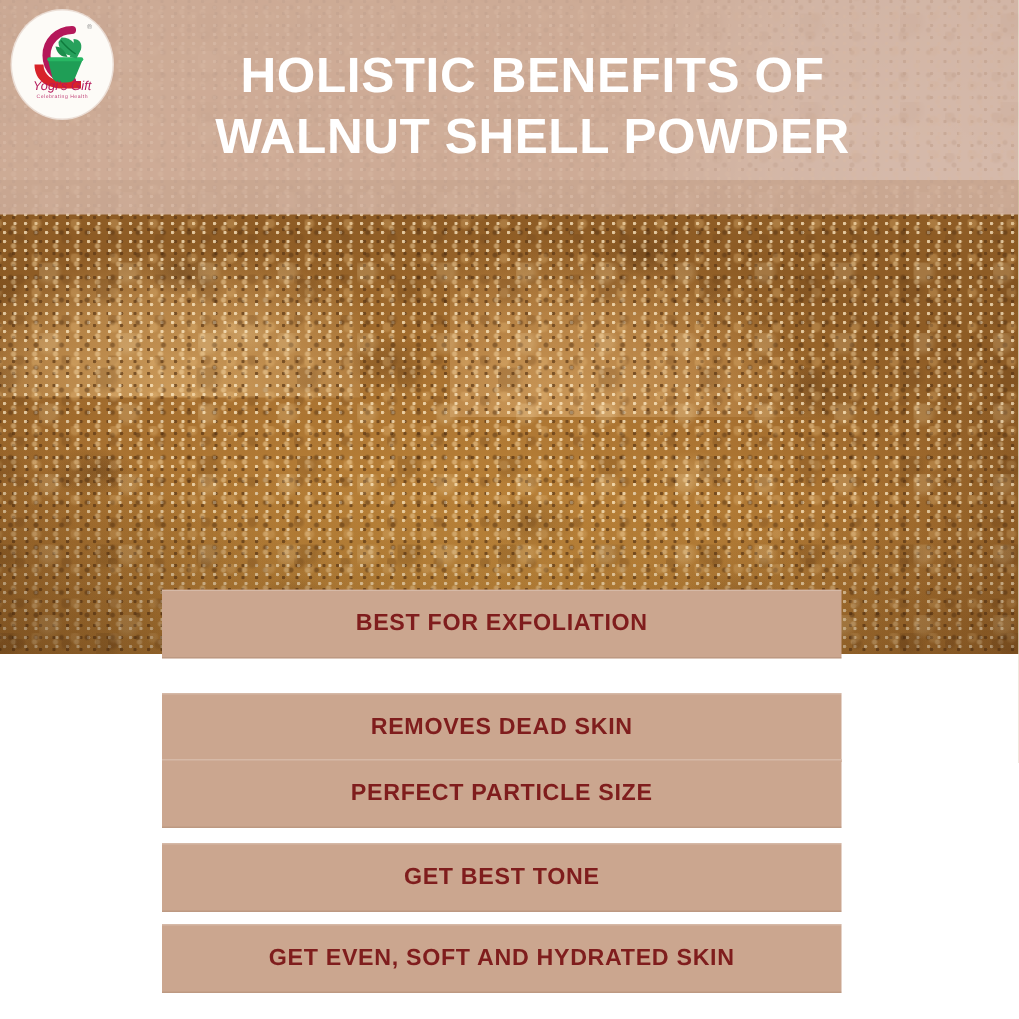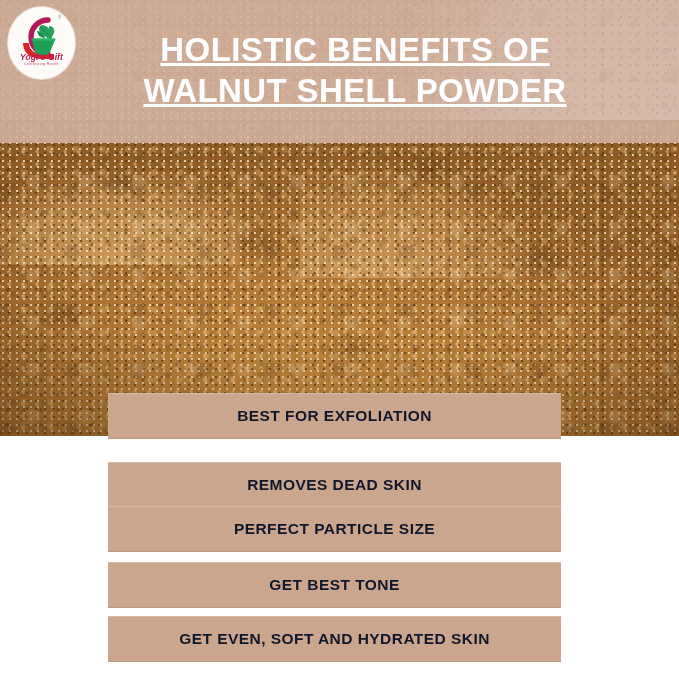--- a/index.html
+++ b/index.html
@@ -141,21 +141,21 @@
     left: 95px;
     top: 29px;
     width: 520px;
     text-align: center;
     color: #ffffff;
     font-weight: bold;
     font-size: 33px;
     line-height: 41px;
     letter-spacing: 0.4px;
   }
-  #header-title .line { display: block; white-space: nowrap; text-decoration: underline; }
+  #header-title .line { display: block; white-space: nowrap; }
 
   
   #logo {
     position: absolute;
     left: 8px;
     top: 7px;
     width: 67px;
     height: 72px;
     border-radius: 50%;
     background: #fdfbf7;
@@ -163,21 +163,21 @@
     overflow: hidden;
   }
   #logo svg { display: block; }
   .logo-name {
     position: absolute;
     left: 0;
     top: 45px;
     width: 67px;
     text-align: center;
     font-size: 8.5px;
-    font-weight: bold;
+    font-weight: normal;
     font-style: italic;
     color: #b5185a;
     letter-spacing: 0.1px;
   }
   .logo-tag {
     position: absolute;
     left: 0;
     top: 55px;
     width: 67px;
     text-align: center;
@@ -207,21 +207,21 @@
     width: 453px;
     height: 46px;
     background: #cba68f;
     box-shadow: inset 0 1px 0 rgba(255,255,255,0.22),
                 inset 0 -1px 0 rgba(120,86,60,0.16);
     display: flex;
     align-items: center;
     justify-content: center;
   }
   .bar-label {
-    color: #0f172a;
+    color: #7f1d1d;
     font-weight: bold;
     font-size: 15.5px;
     letter-spacing: 0.45px;
     text-align: left;
     white-space: nowrap;
   }
 </style>
 </head>
 <body>
 

